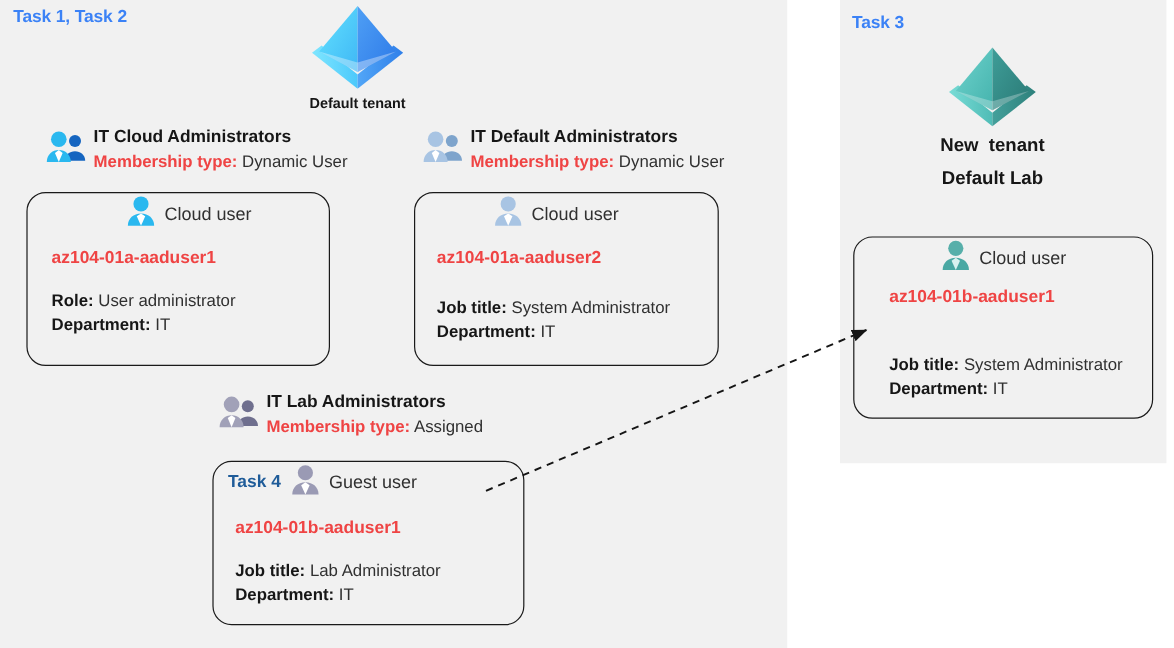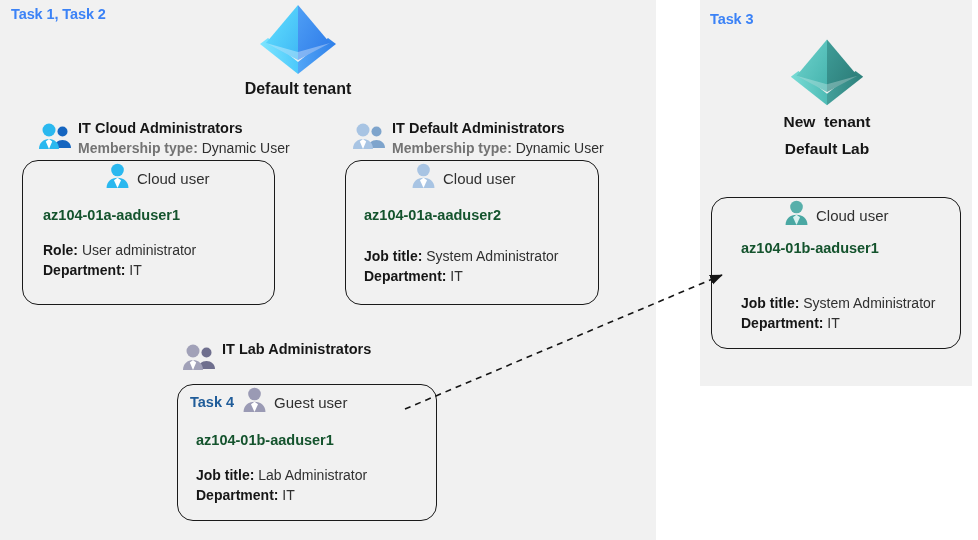--- a/index.html
+++ b/index.html
@@ -39,49 +39,48 @@
   
   .tenant { position: absolute; text-align: center; }
   .tenant-name {
     font-weight: bold;
     font-size: 15.5px;
     color: #161616;
     white-space: pre;
     line-height: 1.35;
   }
   #tenant-default { left: 210px; top: 2px; width: 176px; }
-  #tenant-default .tenant-name { margin-top: 4px; font-size: 16px; }
+  #tenant-default .tenant-name { margin-top: 4px; font-size: 12px; }
   #tenant-new     { left: 718px; top: 36px; width: 218px; }
   #tenant-new .tenant-name { margin-top: 6px; font-size: 15.5px; }
 
   .tenant-icon { display: block; margin: 0 auto; }
 
   
   .group {
     position: absolute;
     display: flex;
     align-items: flex-start;
-    margin-top: 14px;
   }
   .group-icon { flex: 0 0 auto; margin-top: 3px; margin-right: 6px; }
   .group-text { display: flex; flex-direction: column; }
   .group-title {
     font-weight: bold;
     font-size: 14.5px;
     color: #161616;
     white-space: nowrap;
     line-height: 1.3;
   }
   .group-member {
     font-size: 14px;
     color: #303030;
     white-space: nowrap;
     line-height: 1.45;
   }
-  .group-member b { color: #737373; font-weight: bold; }
+  .group-member b { color: #ef4444; font-weight: bold; }
 
   #group-cloud  { left: 38px;  top: 105px; }
   #group-system { left: 352px; top: 105px; }
   #group-lab    { left: 182px; top: 326px; }
 
   
   .card {
     position: absolute;
     border: 1.4px solid #1a1a1a;
     border-radius: 16px;
@@ -102,21 +101,21 @@
   }
   .card-head .user-icon { flex: 0 0 auto; margin-right: 7px; }
   .card-head .user-kind {
     font-size: 15px;
     color: #303030;
     white-space: nowrap;
   }
   .card-upn {
     font-weight: bold;
     font-size: 14.5px;
-    color: #14532d;
+    color: #ef4444;
     white-space: nowrap;
   }
   .card-attrs { font-size: 14px; color: #303030; line-height: 1.42; }
   .card-attrs div { white-space: nowrap; }
   .card-attrs b { color: #161616; font-weight: bold; }
 
   
   #card-aaduser1 { left: 22px;  top: 160px; width: 253px; height: 145px; }
   #card-aaduser1 .card-head { padding-left: 82px; }
   #card-aaduser1 .card-upn  { position: absolute; left: 20px; top: 46px; }
@@ -264,20 +263,24 @@
       <svg width="34" height="30" viewBox="0 0 34 30" aria-hidden="true">
         <circle cx="24.5" cy="9.5" r="5" fill="#6f6f8e"></circle>
         <path d="M16 26c0-5 4-8 8.5-8s8.5 3 8.5 8z" fill="#6f6f8e"></path>
         <circle cx="11" cy="8" r="6.5" fill="#a1a1b8"></circle>
         <path d="M1 27c0-6.2 4.6-10 10-10s10 3.8 10 10z" fill="#a1a1b8"></path>
         <path d="M11 17l-3.2 2.4L11 27l3.2-7.6z" fill="#ffffff"></path>
       </svg>
     </span>
     <span class="group-text">
       <span class="group-title">IT Lab Administrators</span>
+      <span class="group-member">
+        <b>Membership type:</b>
+        <span>Assigned</span>
+      </span>
     </span>
   </div>
 
   <div class="card" id="card-aaduser1">
     <div class="card-head">
       <span class="user-icon">
         <svg width="25" height="26" viewBox="0 0 26 28" aria-hidden="true">
           <circle cx="13" cy="7.5" r="6.8" fill="#2ab8ef"></circle>
           <path d="M1.2 27c0-6.6 5.1-11 11.8-11s11.8 4.4 11.8 11z" fill="#2ab8ef"></path>
           <path d="M13 16l-3.8 2.6L13 27l3.8-8.4z" fill="#ffffff"></path>

